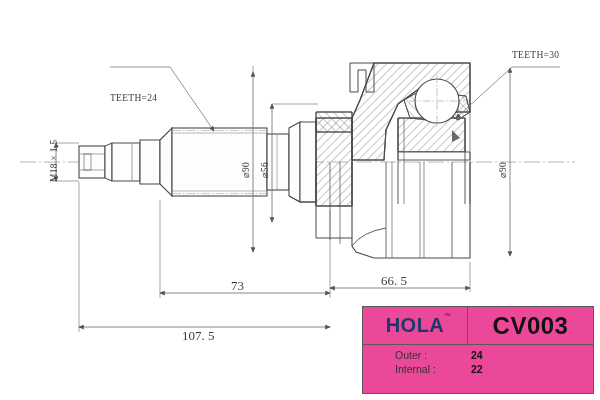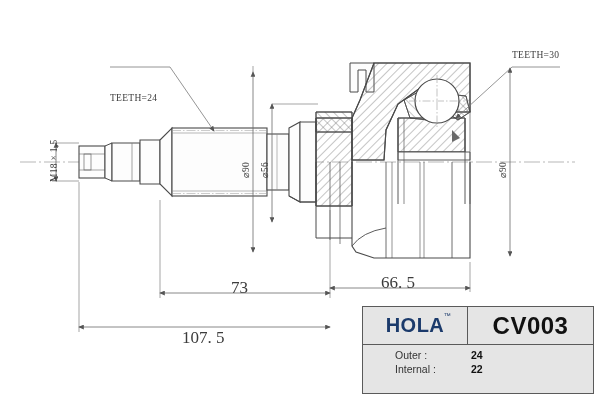--- a/index.html
+++ b/index.html
@@ -22,21 +22,21 @@
     height: 400px;
   }
   
   .title-block {
     position: absolute;
     left: 362px;
     top: 306px;
     width: 232px;
     height: 88px;
     border: 1.4px solid #5a5a5a;
-    background: #e5e5e5;
+    background: #ec4899;
     box-sizing: border-box;
     display: flex;
     flex-direction: column;
   }
   .tb-top {
     height: 38px;
     display: flex;
     border-bottom: 1.4px solid #5a5a5a;
     box-sizing: border-box;
   }
@@ -102,21 +102,21 @@
     white-space: nowrap;
     letter-spacing: 0.3px;
   }
   .anno.vert {
     transform: rotate(-90deg);
     transform-origin: left top;
   }
   .dim-text {
     position: absolute;
     font-family: "Liberation Serif", serif;
-    font-size: 17px;
+    font-size: 13px;
     color: #3c3c3c;
     white-space: nowrap;
   }
 </style>
 </head>
 <body>
 
 <div id="page">
 
   <svg id="drawing" viewBox="0 0 600 400">

